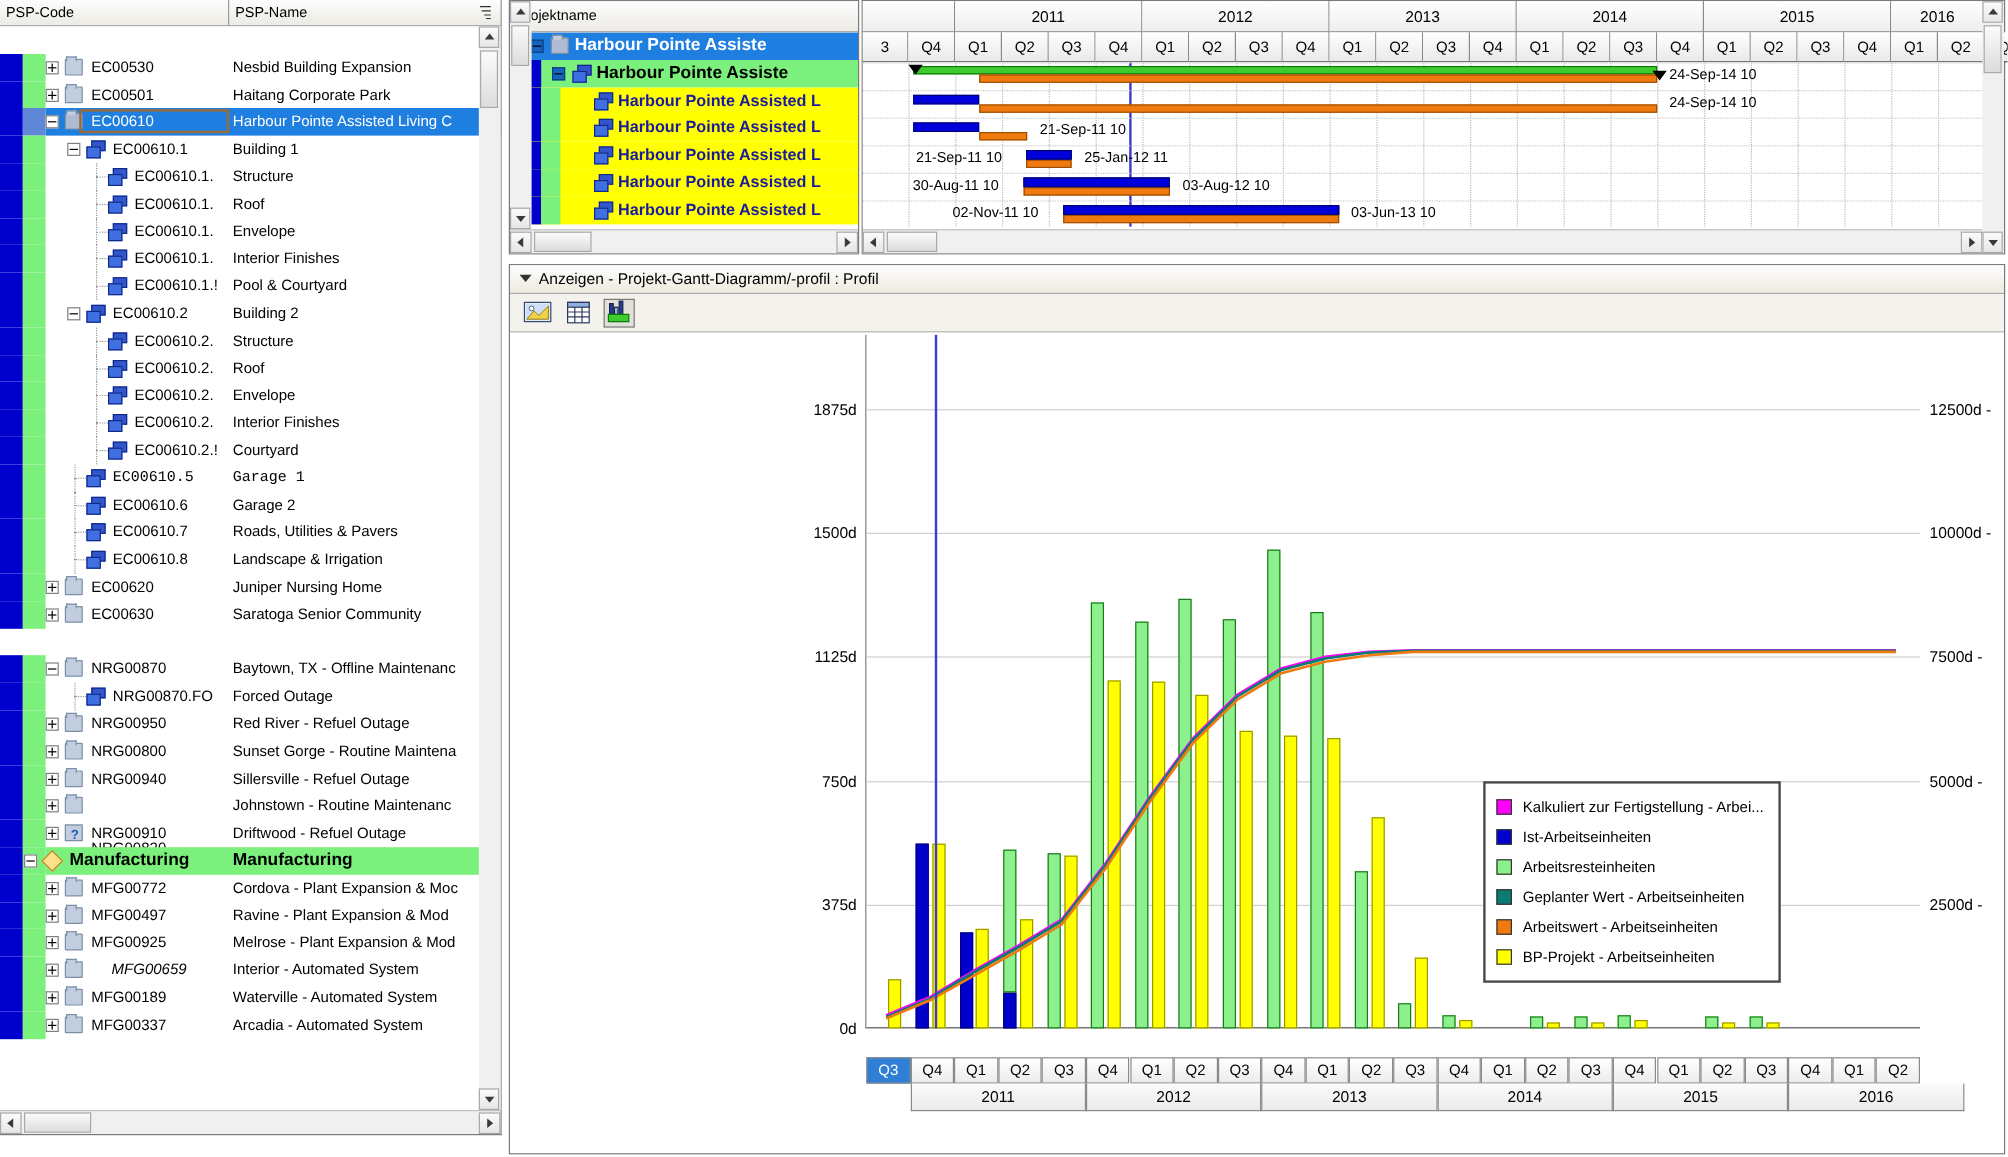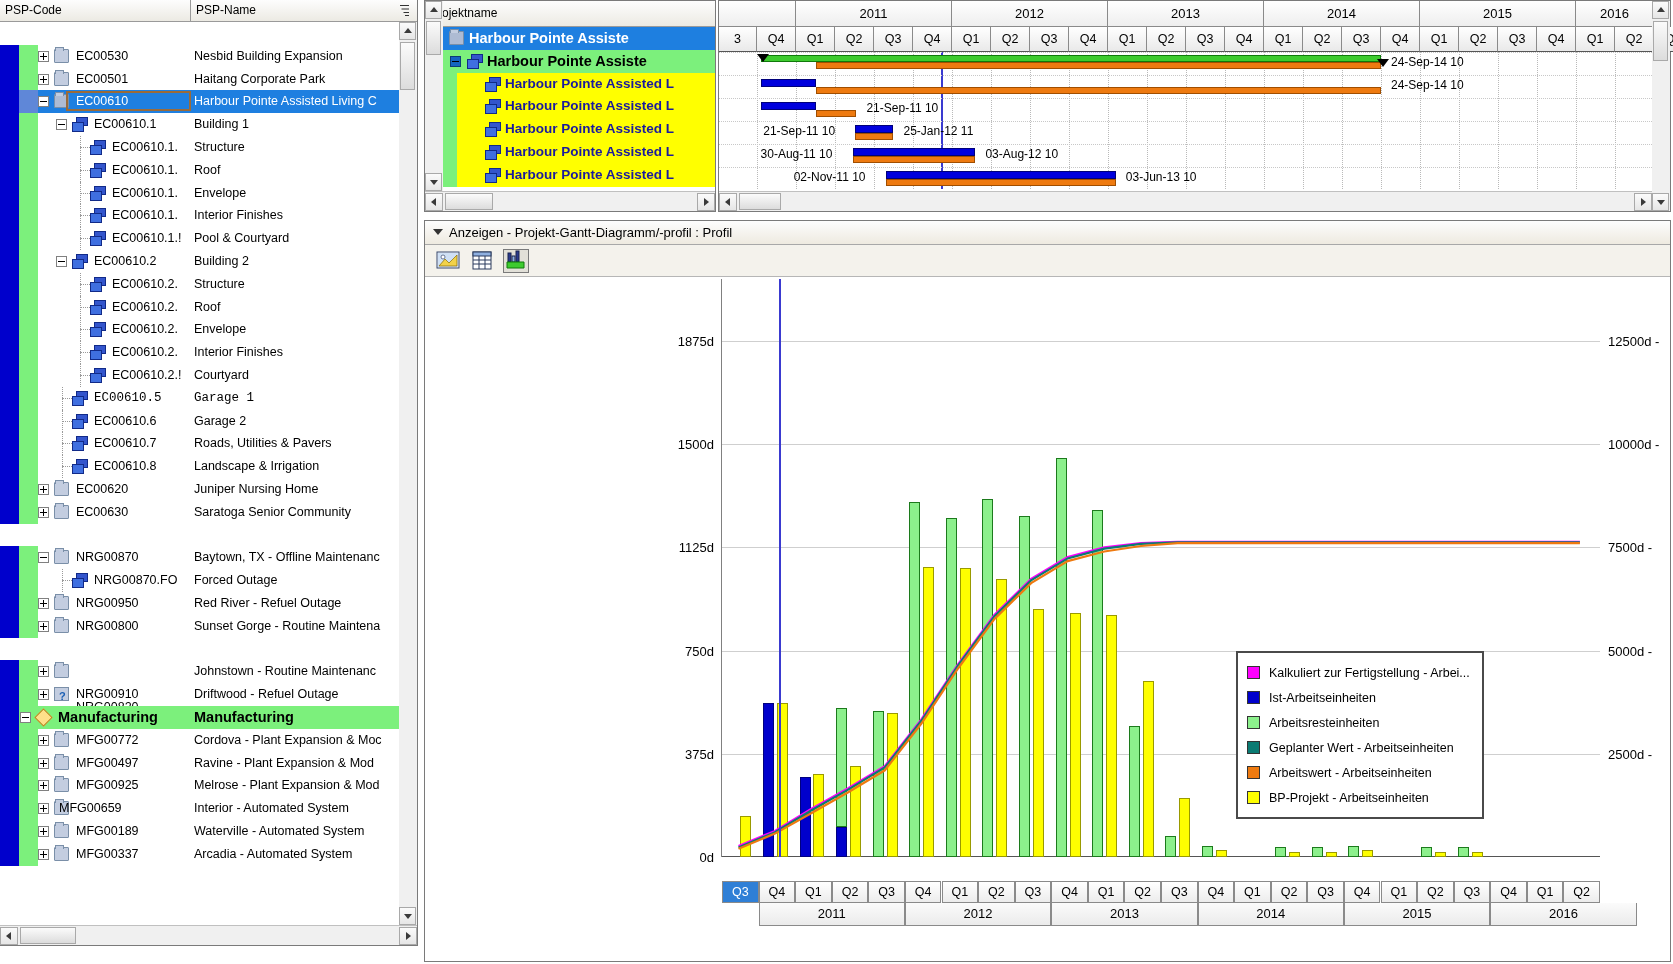--- a/index.html
+++ b/index.html
@@ -95,21 +95,21 @@
   .arrow.r { transform:translate(-40%,-50%); border-top:4px solid transparent;border-bottom:4px solid transparent;border-left:5px solid #3a3a3a; }
   .arrow.u { transform:translate(-50%,-60%); border-left:4px solid transparent;border-right:4px solid transparent;border-bottom:5px solid #3a3a3a; }
   .arrow.d { transform:translate(-50%,-40%); border-left:4px solid transparent;border-right:4px solid transparent;border-top:5px solid #3a3a3a; }
 
   .vscroll { position:absolute; top:0; bottom:0; width:18px; background:#f0f0f0; }
 
   
   #projname { left: 424px; top: 0; width: 292px; height: 212px; border:1px solid #7a7a7a; }
   #projname .hdr { height:26px; line-height:25px; }
   .pn-body { position:absolute; top:26px; left:0; right:0; bottom:20px; overflow:hidden; }
-  .pn-row { position:relative; height:22.8px; line-height:22.8px; white-space:nowrap; }
+  .pn-row { position:relative; height:22.8px; line-height:22.8px; white-space:nowrap;margin-left:10px; }
   .pn-row .pn-text { position:absolute; font-weight:bold; font-size:14.5px; }
   .pn-row.lvl0 .pn-fill { position:absolute; left:0; right:0; top:0; height:100%; background:#1e7fe0; }
   .pn-row.lvl0 .pn-text { color:#ffffff; left:44px; }
   .pn-row.lvl1 .pn-fill { position:absolute; left:0; right:0; top:0; height:100%; background:#7cf07c; }
   .pn-row.lvl1 .pn-text { color:#000; left:62px; }
   .pn-row.lvl2 .pn-fill { position:absolute; left:0; right:0; top:0; height:100%; background:#ffff00; }
   .pn-row.lvl2 .pn-text { color:#1a1a9e; left:82px; font-size:13.5px; }
   .pn-stripe-b { position:absolute; left:0; top:0; width:16px; height:100%; background:#0000cc; }
   .pn-stripe-g { position:absolute; left:16px; top:0; width:16px; height:100%; background:#7cf07c; }
 
@@ -417,20 +417,29 @@
         </div>
         <div class="row" style="top: 592.8px; position: absolute; left: 0px; right: 0px;">
           <div class="stripe-blue"></div>
           <div class="stripe-green"></div>
           <div class="rowfill"></div>
           <div class="exp plus" style="left: 38px;"></div>
           <div class="ico folder" style="left: 54px;"></div>
           <div class="code" style="left: 76px;">NRG00800</div>
           <div class="name" style="width: 200px;">Sunset Gorge - Routine Maintena</div>
         </div>
+        <div class="row" style="top: 615.6px; position: absolute; left: 0px; right: 0px;">
+          <div class="stripe-blue"></div>
+          <div class="stripe-green"></div>
+          <div class="rowfill"></div>
+          <div class="exp plus" style="left: 38px;"></div>
+          <div class="ico folder" style="left: 54px;"></div>
+          <div class="code" style="left: 76px;">NRG00940</div>
+          <div class="name" style="width: 200px;">Sillersville - Refuel Outage</div>
+        </div>
         <div class="row" style="top: 638.4px; position: absolute; left: 0px; right: 0px;">
           <div class="stripe-blue"></div>
           <div class="stripe-green"></div>
           <div class="rowfill"></div>
           <div class="exp plus" style="left: 38px;"></div>
           <div class="ico folder" style="left: 54px;"></div>
           <div class="code" style="left: 76px; margin-top: 36px;">NRG00820</div>
           <div class="name" style="width: 200px;">Johnstown - Routine Maintenanc</div>
         </div>
         <div class="row" style="top: 661.2px; position: absolute; left: 0px; right: 0px;">
@@ -477,21 +486,21 @@
           <div class="ico folder" style="left: 54px;"></div>
           <div class="code" style="left: 76px;">MFG00925</div>
           <div class="name" style="width: 200px;">Melrose - Plant Expansion &amp; Mod</div>
         </div>
         <div class="row" style="top: 775.2px; position: absolute; left: 0px; right: 0px;">
           <div class="stripe-blue"></div>
           <div class="stripe-green"></div>
           <div class="rowfill"></div>
           <div class="exp plus" style="left: 38px;"></div>
           <div class="ico folder" style="left: 54px;"></div>
-          <div class="code" style="left: 59px;">MFG00659</div>
+          <div class="code" style="left: 93px; font-style: italic;">MFG00659</div>
           <div class="name" style="width: 200px;">Interior - Automated System</div>
         </div>
         <div class="row" style="top: 798px; position: absolute; left: 0px; right: 0px;">
           <div class="stripe-blue"></div>
           <div class="stripe-green"></div>
           <div class="rowfill"></div>
           <div class="exp plus" style="left: 38px;"></div>
           <div class="ico folder" style="left: 54px;"></div>
           <div class="code" style="left: 76px;">MFG00189</div>
           <div class="name" style="width: 200px;">Waterville - Automated System</div>

